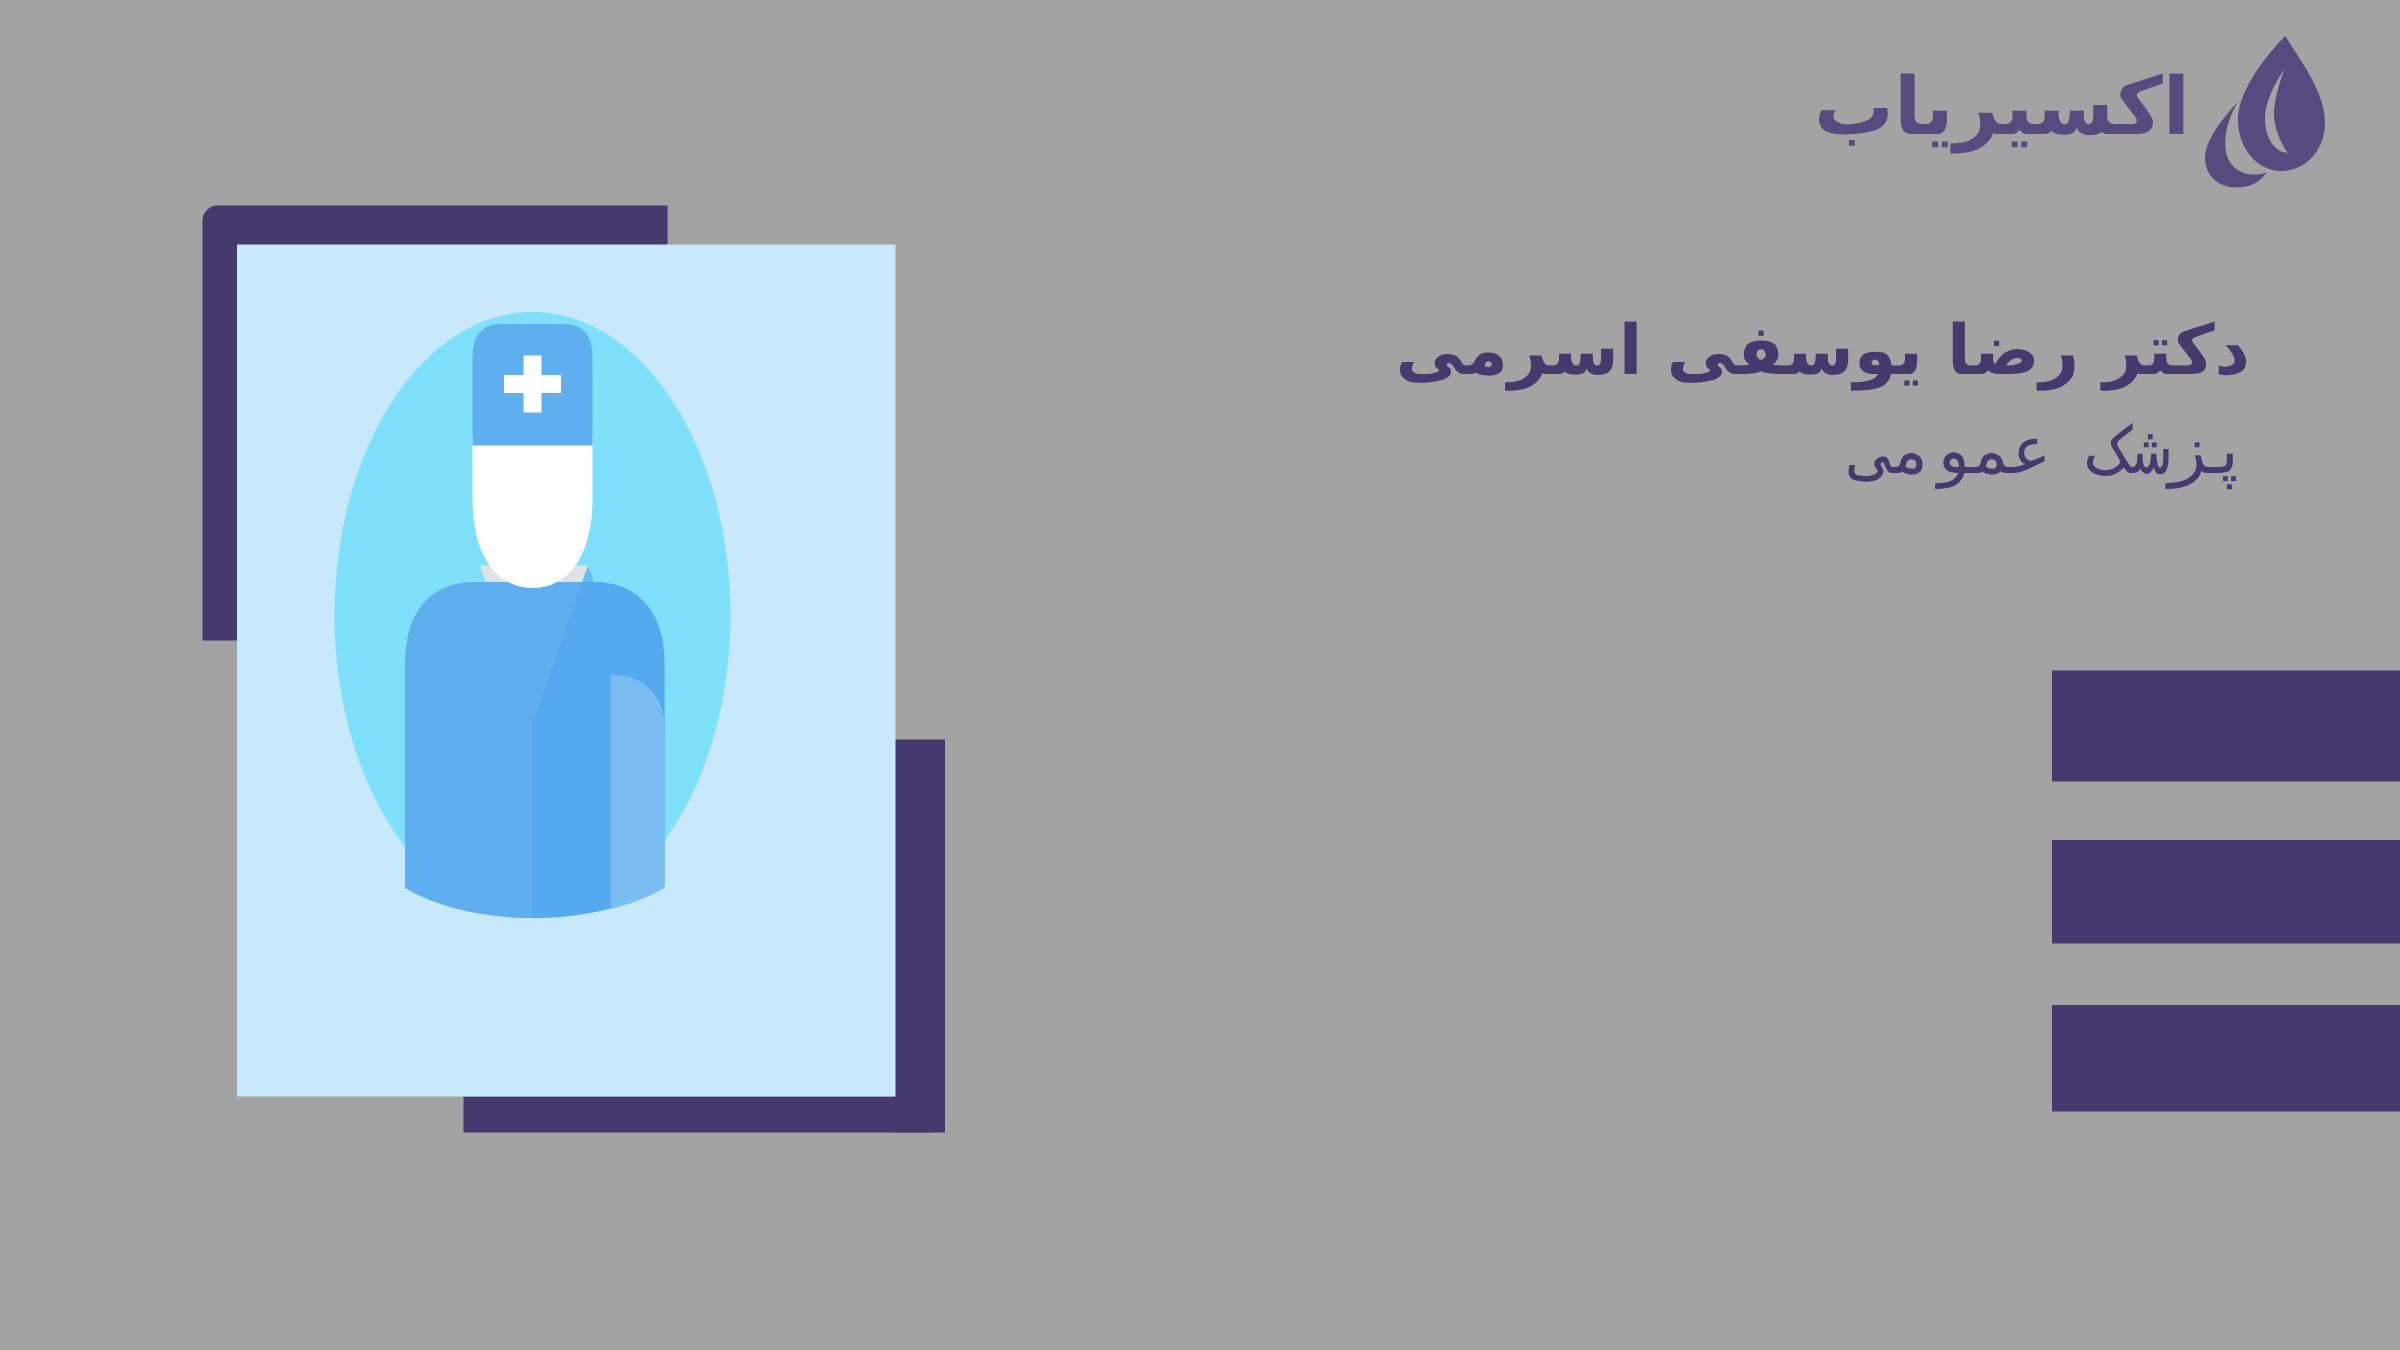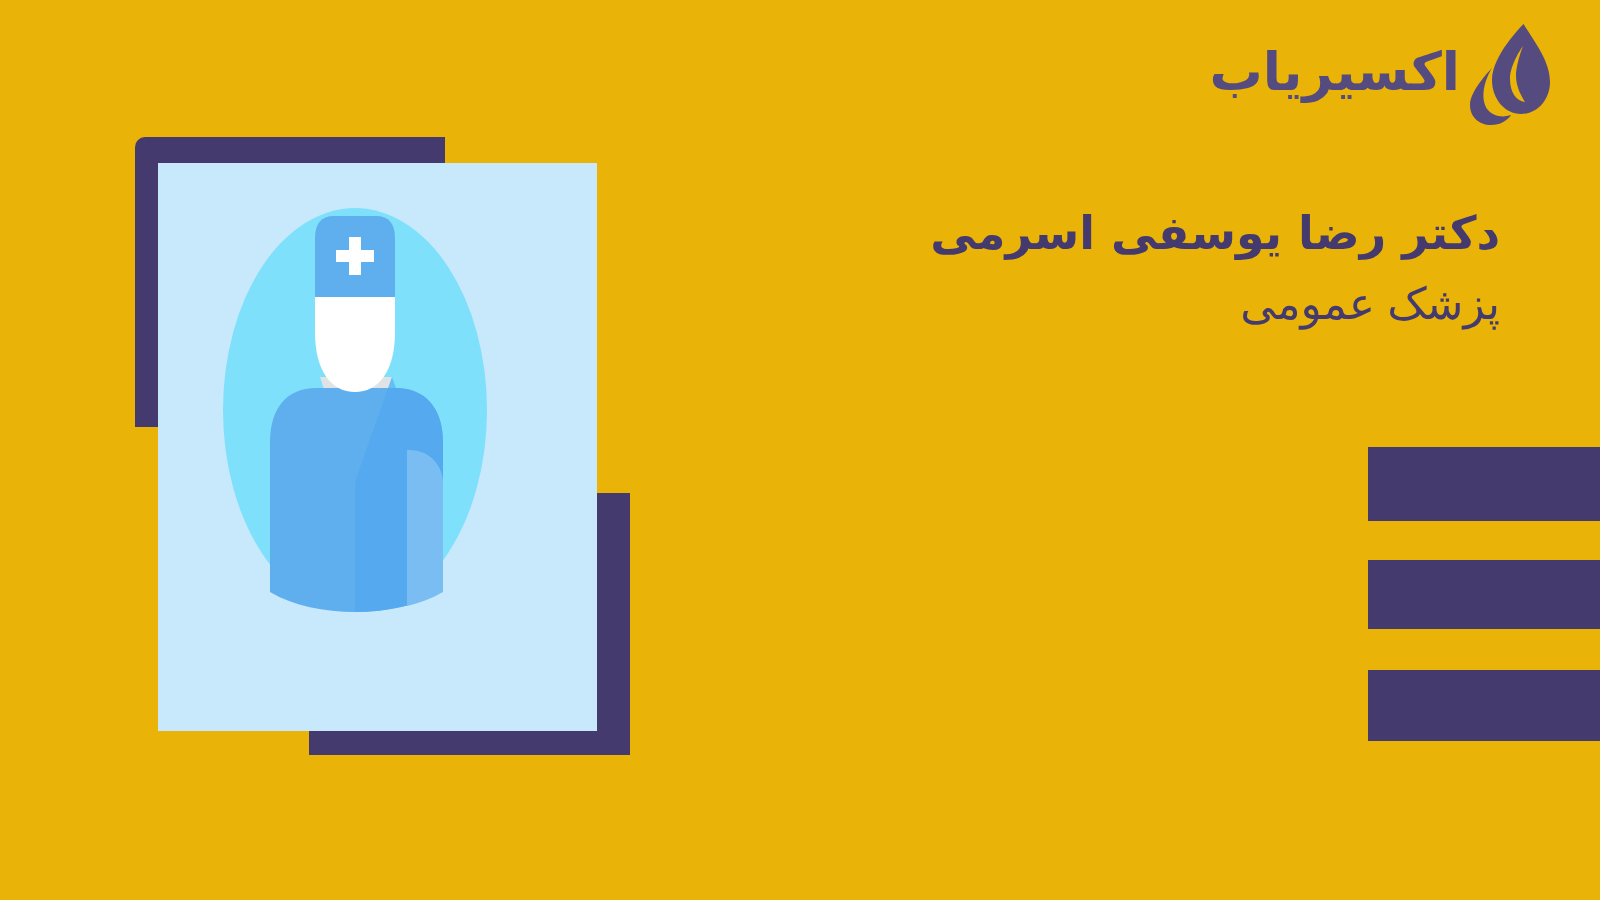--- a/index.html
+++ b/index.html
@@ -12,21 +12,21 @@
     height: 900px;
     overflow: hidden;
     background: #e5e5e5;
     font-family: "DejaVu Sans", "Liberation Sans", sans-serif;
   }
 
   #banner {
     position: relative;
     width: 1600px;
     height: 900px;
-    background: #eab308;
+    background: #a3a3a3;
     overflow: hidden;
   }
 
   
   .logo-block {
     position: absolute;
     top: 22px;
     right: 48px;
     display: flex;
     flex-direction: row;
@@ -63,21 +63,21 @@
   .doctor-name {
     font-family: "DejaVu Sans", "Liberation Sans", sans-serif;
     font-size: 46px;
     font-weight: 700;
     color: #443a6d;
     line-height: 1.18;
     margin: 0;
     white-space: nowrap;
   }
   .doctor-specialty {
-    font-family: Liberation Sans, sans-serif;
+    font-family: Liberation Mono, monospace;
     font-size: 44px;
     font-weight: 400;
     color: #443a6d;
     line-height: 1.2;
     margin: 18px 0 0 0;
     white-space: nowrap;
   }
 
   
   .bar {

